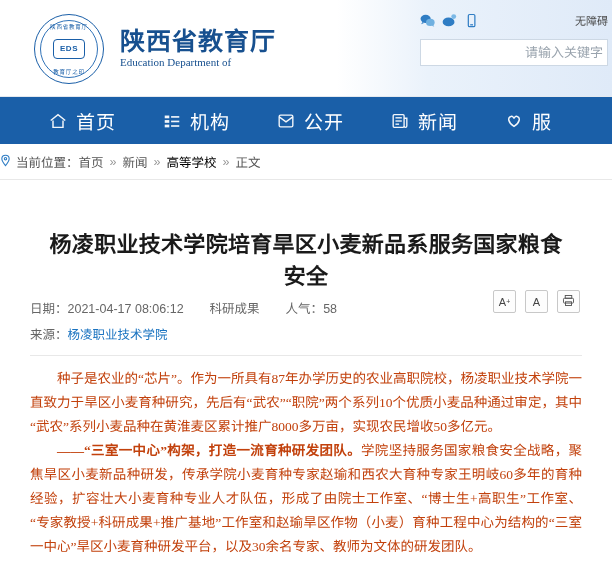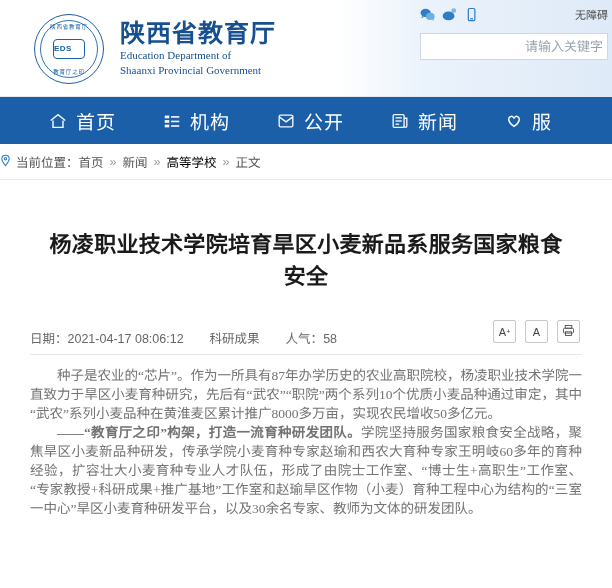--- a/index.html
+++ b/index.html
@@ -48,21 +48,21 @@
     position: absolute;
     left: 50%;
     top: 50%;
     transform: translate(-50%, -50%);
     width: 30px;
     height: 18px;
     border: 1px solid #1a5fa8;
     border-radius: 4px;
     font-size: 8px;
     line-height: 18px;
-    text-align: left;
+    text-align: center;
     color: #1a5fa8;
     font-weight: bold;
     letter-spacing: 0.5px;
   }
   .seal .seal-top-text,
   .seal .seal-bottom-text {
     position: absolute;
     left: 0;
     width: 100%;
     text-align: center;
@@ -88,21 +88,21 @@
     font-size: 11px;
     color: #17508f;
     font-family: "Liberation Serif", serif;
     line-height: 1.35;
   }
   .header-right {
     position: absolute;
     right: 0;
     top: 0;
     width: 200px;
-    padding-top: 4px;
+    padding-top: 10px;
   }
   .header-tools {
     display: flex;
     align-items: center;
     gap: 7px;
     padding-left: 8px;
     height: 20px;
   }
   .tool-ico {
     width: 15px;
@@ -193,21 +193,20 @@
   .art-title {
     text-align: center;
     font-size: 22px;
     font-weight: bold;
     color: #1a1a1a;
     padding: 46px 10px 0 10px;
     letter-spacing: .3px;
     font-family: "Liberation Serif", serif;
   }
   .meta {
-    margin-top: 30px;
     height: 34px;
     display: flex;
     align-items: center;
     font-size: 12.5px;
     color: #666;
     position: relative;
   }
   .meta .m-item { margin-right: 26px; white-space: nowrap; }
   .meta .m-btns {
     position: absolute;
@@ -235,22 +234,22 @@
     font-size: 12.5px;
     color: #666;
     padding-bottom: 12px;
   }
   .src a { color: #1a73c0; text-decoration: none; }
   .divider {
     border-top: 1px solid #e8e8e8;
   }
   .body-text {
     font-size: 13.5px;
-    line-height: 19px;
-    color: #737373;
+    line-height: 24px;
+    color: #c2410c;
     font-family: "Liberation Serif", serif;
     padding-top: 11px;
     text-align: justify;
   }
   .body-text p {
     margin: 0;
     text-indent: 2em;
   }
   .body-text b { font-weight: bold; }
 </style>
@@ -261,21 +260,20 @@
   <div class="header-left">
     <div class="seal">
       <div class="seal-top-text">陕西省教育厅</div>
       <div class="seal-core">EDS</div>
       <div class="seal-bottom-text">教育厅之印</div>
     </div>
     <div class="title-block">
       <div class="title-cn">陕西省教育厅</div>
       <div class="title-en">
         <div>Education Department of</div>
-        <div>Shaanxi Provincial Government</div>
       </div>
     </div>
   </div>
 
   <div class="header-right">
     <div class="header-tools">
       <span class="tool-ico">
         <svg viewBox="0 0 16 16" width="15" height="15" fill="currentColor">
           <ellipse cx="6" cy="6.2" rx="5.4" ry="4.4"></ellipse>
           <path d="M2.6 9.6 L1.2 12 L4.2 10.7 Z"></path>
@@ -399,20 +397,23 @@
           <svg viewBox="0 0 14 14" width="13" height="13" fill="none" stroke="#555" stroke-width="1">
             <rect x="3.5" y="1.6" width="7" height="3"></rect>
             <rect x="1.6" y="4.6" width="10.8" height="5.2" rx="1"></rect>
             <rect x="3.8" y="8.4" width="6.4" height="4"></rect>
           </svg>
         </span>
       </span>
     </span>
   </div>
 
+  <div class="src">
+    <span>来源：</span><a href="#">杨凌职业技术学院</a>
+  </div>
 
   <div class="divider"></div>
 
   <div class="body-text">
     <p>种子是农业的“芯片”。作为一所具有87年办学历史的农业高职院校，杨凌职业技术学院一直致力于旱区小麦育种研究，先后有“武农”“职院”两个系列10个优质小麦品种通过审定，其中“武农”系列小麦品种在黄淮麦区累计推广8000多万亩，实现农民增收50多亿元。</p>
-    <p><b>——“教育厅之印”构架，打造一流育种研发团队。</b><span>学院坚持服务国家粮食安全战略，聚焦旱区小麦新品种研发，传承学院小麦育种专家赵瑜和西农大育种专家王明岐60多年的育种经验，扩容壮大小麦育种专业人才队伍，形成了由院士工作室、“博士生+高职生”工作室、“专家教授+科研成果+推广基地”工作室和赵瑜旱区作物（小麦）育种工程中心为结构的“三室一中心”旱区小麦育种研发平台，以及30余名专家、教师为文体的研发团队。</span></p>
+    <p><b>——“三室一中心”构架，打造一流育种研发团队。</b><span>学院坚持服务国家粮食安全战略，聚焦旱区小麦新品种研发，传承学院小麦育种专家赵瑜和西农大育种专家王明岐60多年的育种经验，扩容壮大小麦育种专业人才队伍，形成了由院士工作室、“博士生+高职生”工作室、“专家教授+科研成果+推广基地”工作室和赵瑜旱区作物（小麦）育种工程中心为结构的“三室一中心”旱区小麦育种研发平台，以及30余名专家、教师为文体的研发团队。</span></p>
   </div>
 </div>
 
 </body></html>

